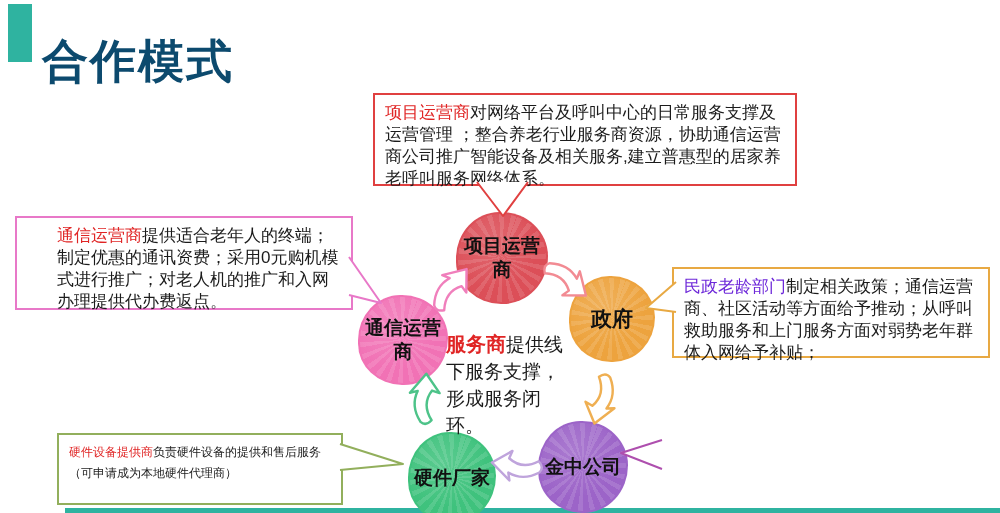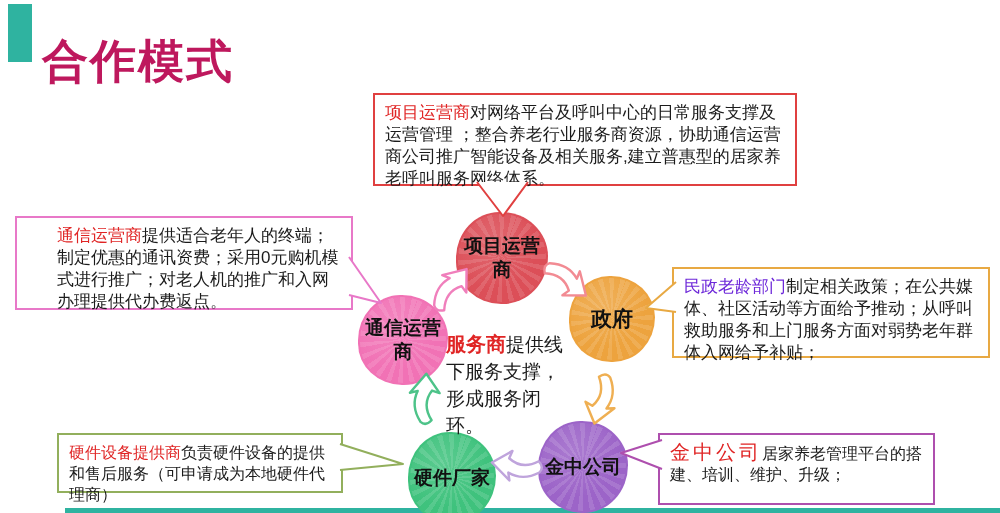--- a/index.html
+++ b/index.html
@@ -10,21 +10,21 @@
   .accent-bar{position:absolute;left:8px;top:4px;width:24px;height:58px;}
   .page-title{position:absolute;left:42px;top:0px;font-size:46px;font-weight:bold;letter-spacing:2px;}
 
   
   .callout{position:absolute;background:#fff;border:2px solid #999;box-sizing:border-box;padding:3px 6px;z-index:2;}
   .callout p{margin:4px;color:#1b1b1b;}
   .kw{color:#e02525;}
   #box-project{left:373px;top:93px;width:424px;height:93px;font-size:17px;line-height:22px;}
   #box-telecom{left:15px;top:216px;width:338px;height:94px;font-size:17px;line-height:22px;padding-left:36px;}
   #box-civil{left:672px;top:267px;width:318px;height:91px;font-size:17px;line-height:22px;}
-  #box-hardware{left:57px;top:433px;width:286px;height:60px;font-size:16px;line-height:21px;}
+  #box-hardware{left:57px;top:433px;width:286px;height:72px;font-size:12px;line-height:21px;}
   #box-jinzhong{left:658px;top:433px;width:277px;height:72px;font-size:16px;line-height:21px;}
   #box-jinzhong .kw{font-size:20px;letter-spacing:3px;}
 
   
   #center-note{position:absolute;left:446px;top:331px;width:132px;font-size:19px;line-height:27px;color:#1b1b1b;z-index:2;}
   #center-note .kw{font-size:20px;font-weight:bold;}
 
   
   .node{position:absolute;display:flex;align-items:center;justify-content:center;
         border-radius:48% 52% 50% 50% / 51% 49% 53% 47%;z-index:1;}
@@ -43,41 +43,38 @@
   
   #overlay{position:absolute;left:0;top:0;width:1000px;height:513px;z-index:3;pointer-events:none;}
   .footer-bar{position:absolute;left:65px;bottom:0;width:935px;height:5px;}
 </style>
 </head>
 <body>
 
 <div id="stage">
 
   <div class="accent-bar accent-bg" style="background: rgb(47, 179, 160);"></div>
-  <h1 class="page-title accent-fg" style="color: #be185d;">合作模式</h1>
+  <h1 class="page-title accent-fg" style="color: #0c4a6e;">合作模式</h1>
 
   <div id="box-project" class="callout" style="border-color: rgb(224, 64, 64);">
     <p><span class="kw" style="color: rgb(224, 37, 37);">项目运营商</span><span>对网络平台及呼叫中心的日常服务支撑及运营管理 ；整合养老行业服务商资源，协助通信运营商公司推广智能设备及相关服务,建立普惠型的居家养老呼叫服务网络体系。</span></p>
   </div>
 
   <div id="box-telecom" class="callout" style="border-color: rgb(232, 120, 200);">
     <p><span class="kw" style="color: rgb(224, 37, 37);">通信运营商</span><span>提供适合老年人的终端；制定优惠的通讯资费；采用0元购机模式进行推广；对老人机的推广和入网办理提供代办费返点。</span></p>
   </div>
 
   <div id="box-civil" class="callout" style="border-color: rgb(232, 169, 67);">
-    <p><span class="kw" style="color: #6d28d9;">民政老龄部门</span><span>制定相关政策；在公共媒体、社区活动等方面给予推动；从呼叫救助服务和上门服务方面对弱势老年群体入网给予补贴；</span></p>
+    <p><span class="kw" style="color: #6d28d9;">民政老龄部门</span><span>制定相关政策；通信运营商、社区活动等方面给予推动；从呼叫救助服务和上门服务方面对弱势老年群体入网给予补贴；</span></p>
   </div>
 
   <div id="box-hardware" class="callout" style="border-color: rgb(146, 175, 92);">
     <p><span class="kw" style="color: rgb(224, 37, 37);">硬件设备提供商</span><span>负责硬件设备的提供和售后服务（可申请成为本地硬件代理商）</span></p>
   </div>
 
-  <div id="box-jinzhong" class="callout" style="border-color: rgb(174, 79, 174);">
-    <p><span class="kw" style="color: rgb(224, 37, 37);">金中公司</span><span>居家养老管理平台的搭建、培训、维护、升级；</span></p>
-  </div>
 
   <div id="center-note">
     <span class="kw" style="color: rgb(224, 37, 37);">服务商</span><span>提供线下服务支撑，形成服务闭环。</span>
   </div>
 
   <div id="c-project" class="node" style="background: repeating-conic-gradient(from 20deg, rgba(255, 255, 255, 0.12) 0deg, rgba(255, 255, 255, 0.12) 7deg, rgba(0, 0, 0, 0) 7deg, rgba(0, 0, 0, 0) 16deg), radial-gradient(circle at 40% 34%, rgba(220, 79, 88, 0.85) 0%, rgb(220, 79, 88) 55%, rgb(220, 79, 88) 80%, rgba(220, 79, 88, 0.94) 100%); box-shadow: rgb(220, 79, 88) 0px 0px 0px 2px inset;">
     <div class="lbl">项目运营商</div>
   </div>
   <div id="c-government" class="node" style="background: repeating-conic-gradient(from 20deg, rgba(255, 255, 255, 0.12) 0deg, rgba(255, 255, 255, 0.12) 7deg, rgba(0, 0, 0, 0) 7deg, rgba(0, 0, 0, 0) 16deg), radial-gradient(circle at 40% 34%, rgba(237, 163, 62, 0.85) 0%, rgb(237, 163, 62) 55%, rgb(237, 163, 62) 80%, rgba(237, 163, 62, 0.94) 100%); box-shadow: rgb(237, 163, 62) 0px 0px 0px 2px inset;">
     <div class="lbl">政府</div>

